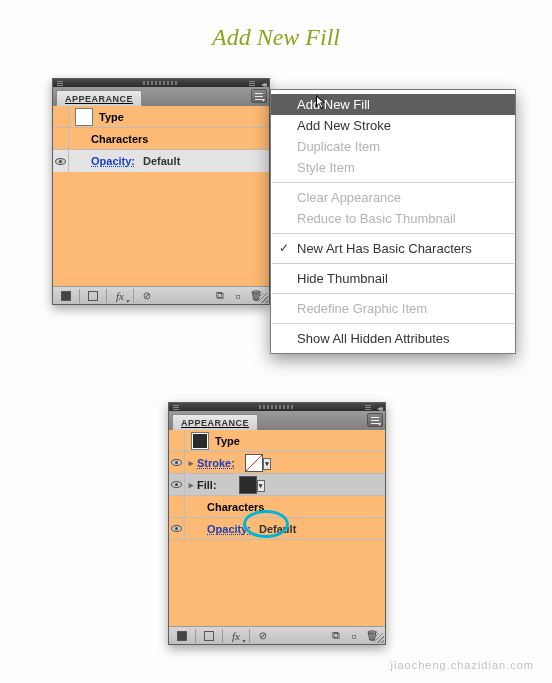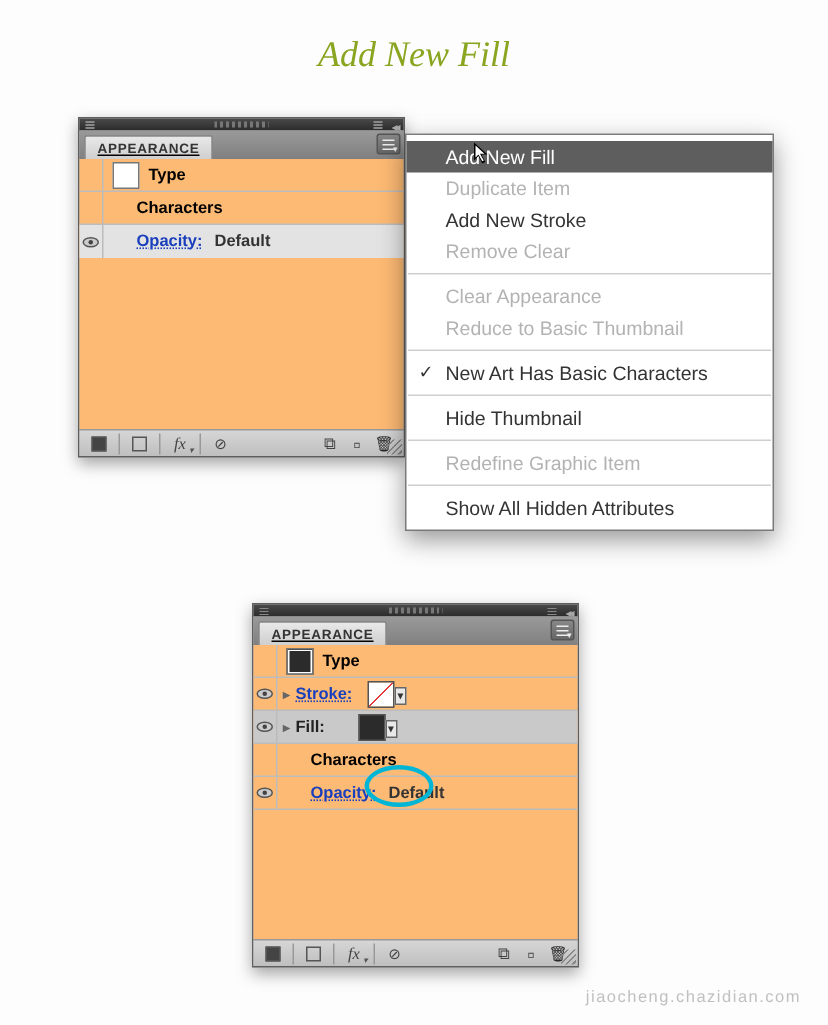--- a/index.html
+++ b/index.html
@@ -128,23 +128,23 @@
     <div style="flex:1"></div>
     <div class="foot-btn dup"></div>
     <div class="foot-btn new"></div>
     <div class="foot-btn trash"></div>
   </div>
   <div class="resize-grip"></div>
 </div>
 
 <div id="menu1" class="menu">
     <div class="menu-item highlight">Add New Fill</div>
+    <div class="menu-item">Add New Stroke</div>
     <div class="menu-item disabled">Duplicate Item</div>
-    <div class="menu-item">Add New Stroke</div>
-    <div class="menu-item disabled">Remove Clear</div>
+    <div class="menu-item disabled">Style Item</div>
     <div class="menu-sep"></div>
     <div class="menu-item disabled">Clear Appearance</div>
     <div class="menu-item disabled">Reduce to Basic Thumbnail</div>
     <div class="menu-sep"></div>
     <div class="menu-item checked">New Art Has Basic Characters</div>
     <div class="menu-sep"></div>
     <div class="menu-item">Hide Thumbnail</div>
     <div class="menu-sep"></div>
     <div class="menu-item disabled">Redefine Graphic Item</div>
     <div class="menu-sep"></div>

